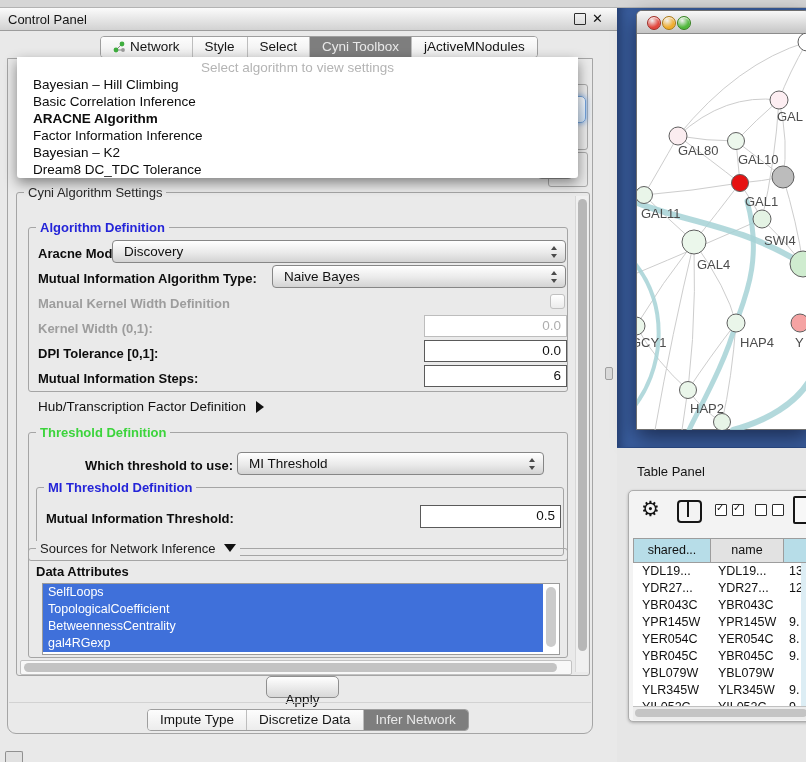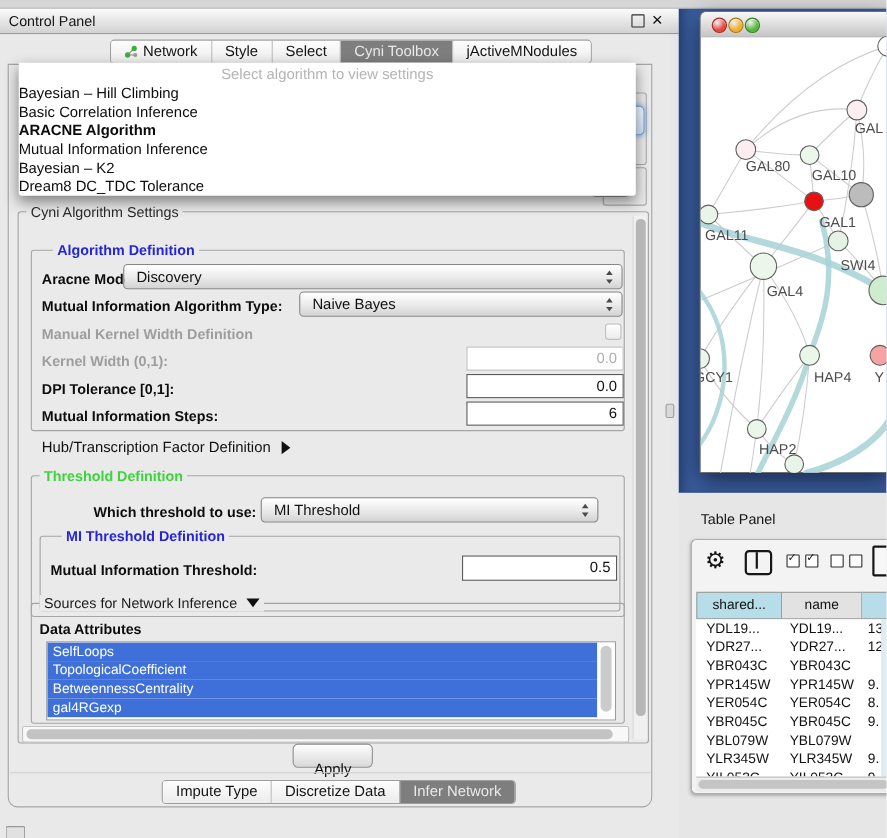--- a/index.html
+++ b/index.html
@@ -29,27 +29,27 @@
   
   .fraggrp{border:1px solid #a9a9a9;border-radius:3px;background:#eaeaea;}
   .bluestep{left:564px;top:96px;width:22px;height:27px;border:1px solid #70a0d8;border-radius:5px;
             background:linear-gradient(#f4f9ff,#cfe2f6);box-shadow:0 0 5px 1px rgba(110,160,225,.75);}
   .fragfield{left:536px;top:155px;width:38px;height:24px;background:#fff;border:1px solid #979797;border-radius:6px;}
 
   
   .popup{left:17px;top:57px;width:561px;height:121px;background:#fff;border-radius:0 0 3px 3px;
          box-shadow:0 5px 13px rgba(0,0,0,.45);z-index:40;}
   .popup .ph{height:16px;padding-top:3px;text-align:center;color:#b4b4b4;font-size:13.5px;}
-  .pi{height:17px;line-height:17px;padding-left:0;font-size:13.5px;color:#0c0c0c;white-space:nowrap;}
+  .pi{height:17px;line-height:17px;padding-left:16px;font-size:13.5px;color:#0c0c0c;white-space:nowrap;}
   .pi.b{font-weight:bold;}
 
   
   .grp{border:1px solid #a5a5a5;border-radius:3px;}
   .gbl{position:absolute;background:#eaeaea;padding:0 4px;font-size:13px;white-space:nowrap;z-index:3;}
-  .blue{color:#2424d8;font-weight:bold;margin-left:12px;}
+  .blue{color:#2424d8;font-weight:bold;}
   .green{color:#3cd43c;font-weight:bold;}
   .bl{font-weight:bold;font-size:13px;color:#0d0d0d;white-space:nowrap;}
   .gray{color:#9d9d9d;}
 
   
   .combo{height:23px;border:1px solid #868686;border-radius:4px;
          background:linear-gradient(#ffffff,#eaeaea 55%,#d3d3d3);}
   .combo .cv{position:absolute;left:11px;top:3px;font-size:13.5px;color:#101010;white-space:nowrap;}
   .stp{position:absolute;right:6px;top:4px;width:9px;height:14px;}
   .stp::before{content:"";position:absolute;left:1px;top:1px;border-left:3.5px solid transparent;
@@ -166,21 +166,21 @@
     </div>
   <div class="abs fraggrp" style="left:548px;top:152px;width:40px;height:35px;"></div>
   <div class="abs fragfield"></div>
 
   <div class="abs popup">
     <div class="ph">Select algorithm to view settings</div>
     <div id="algo-items">
         <div class="pi">Bayesian – Hill Climbing</div>
         <div class="pi">Basic Correlation Inference</div>
         <div class="pi b">ARACNE Algorithm</div>
-        <div class="pi">Mutual Information Inference</div>
+        <div class="pi">Factor Information Inference</div>
         <div class="pi">Bayesian – K2</div>
         <div class="pi">Dream8 DC_TDC Tolerance</div>
       </div>
   </div>
 
   <div class="abs grp" style="left:16px;top:192px;width:574px;height:484px;"></div>
   <span class="gbl" style="left:24px;top:185px;color:#2b2b2b;">Cyni Algorithm Settings</span>
 
   <div class="abs sbv" style="left:575px;top:196px;width:13px;height:476px;">
     <span class="thumb" style="left:2px;top:3px;width:9px;height:452px;"></span>

